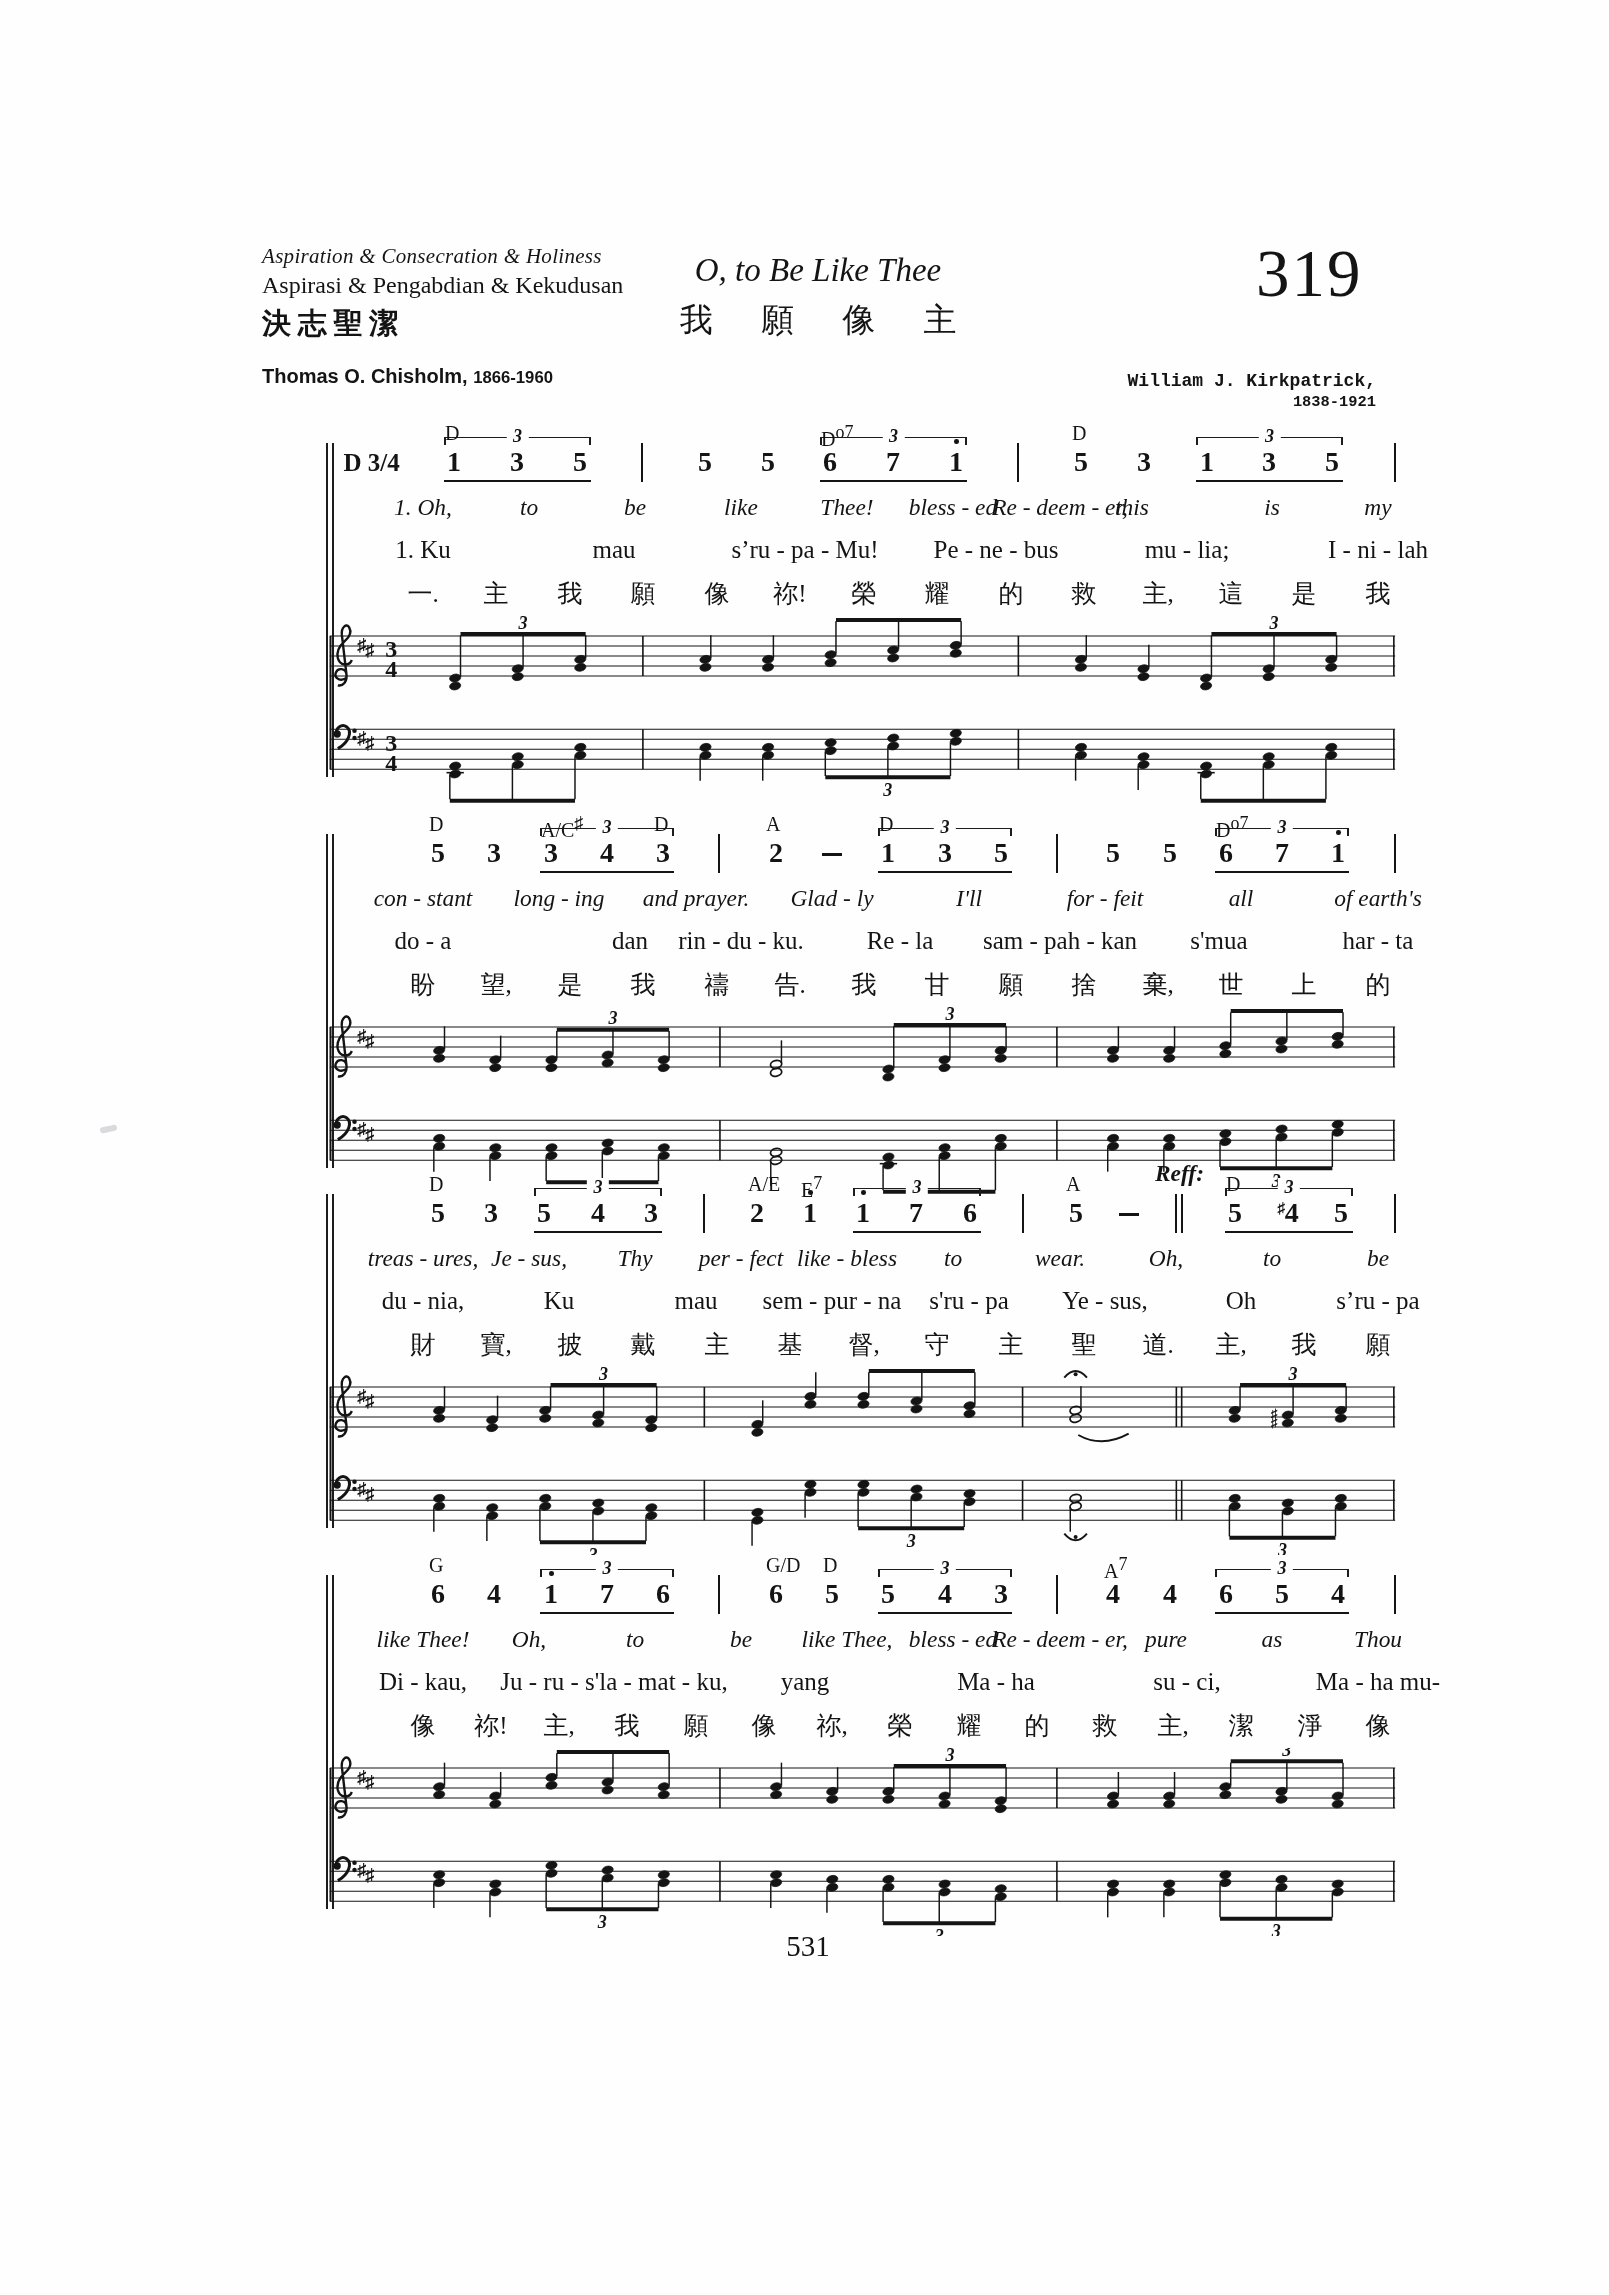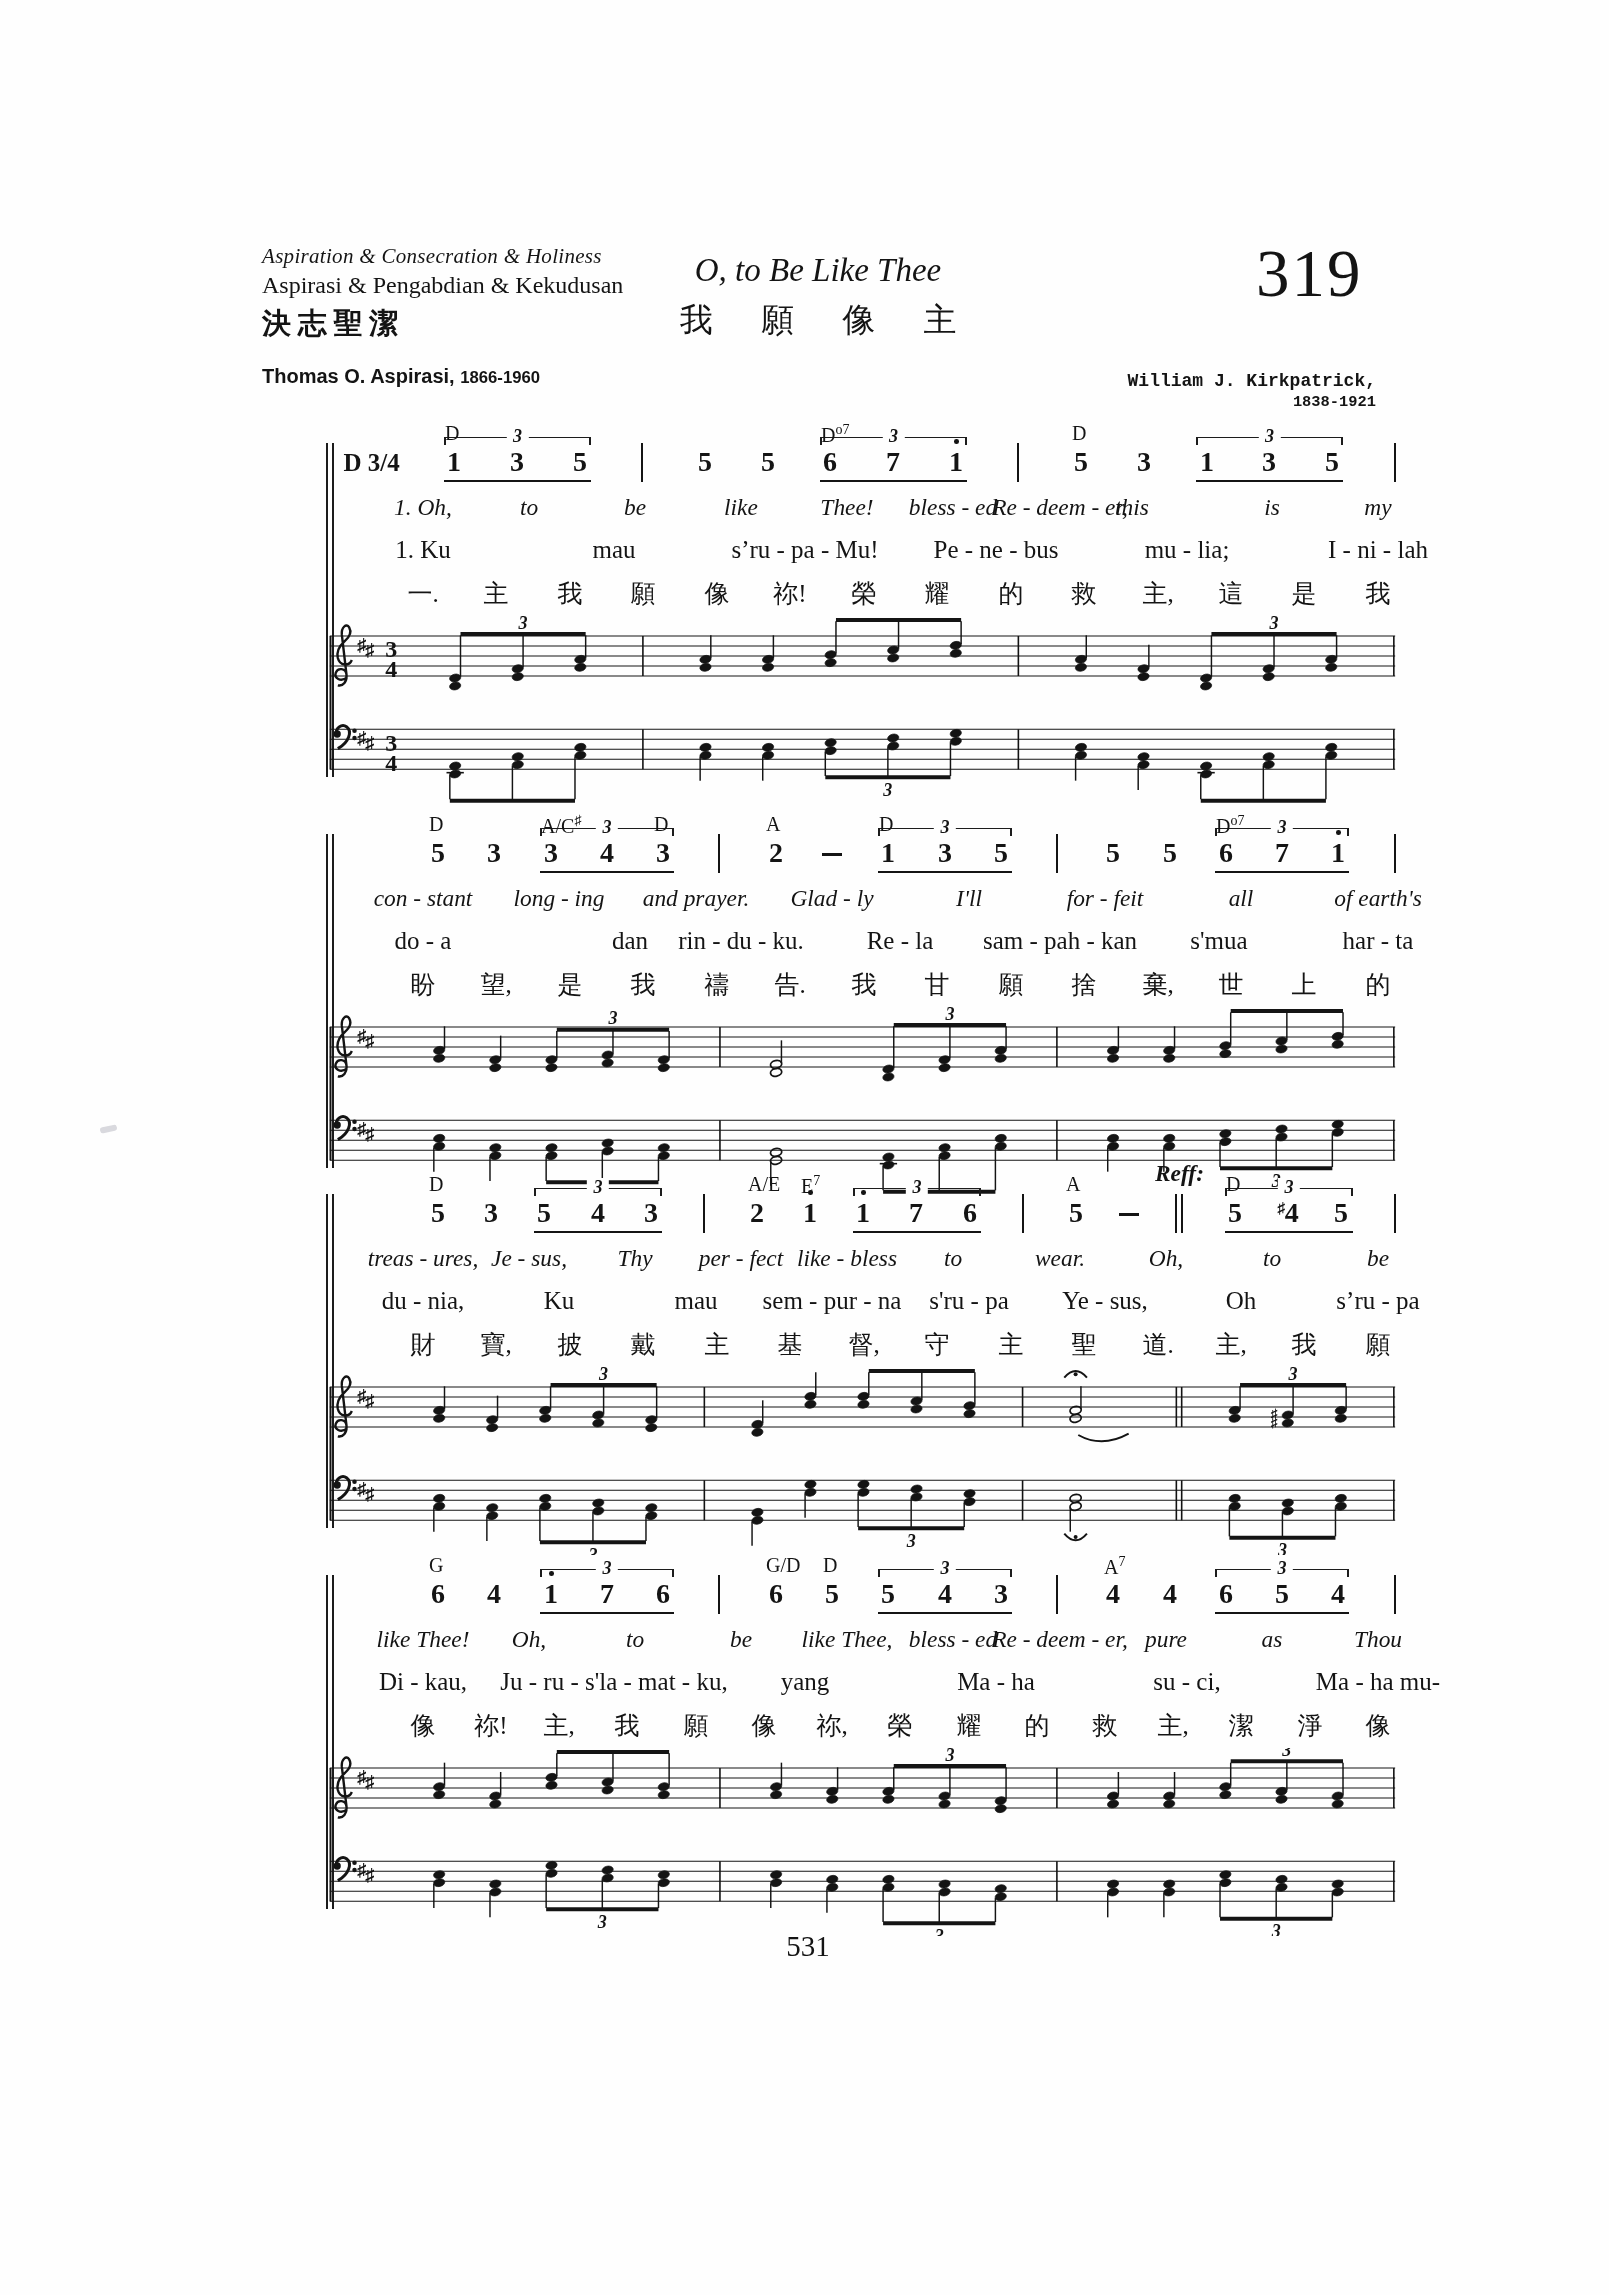--- a/index.html
+++ b/index.html
@@ -23,21 +23,21 @@
   .composer .dates{font-size:15.4px;font-weight:600;}
   .pageno{position:absolute;left:748px;top:1930px;width:120px;text-align:center;font-size:29px;}
   .artifact{position:absolute;left:100px;top:1126px;width:17.4px;height:6px;background:#b9b9c2;
             opacity:.55;border-radius:2.7px;transform:rotate(-12deg);}
   
   .system{position:absolute;left:326px;width:1077px;height:384px;}
   .sysline{position:absolute;left:0;top:29px;height:334px;width:4px;
            border-left:2px solid #1c1c1c;border-right:2px solid #1c1c1c;}
   .keytime{position:absolute;left:17.4px;top:35px;font-weight:bold;font-size:25px;white-space:nowrap;}
   .chord{position:absolute;top:8px;font-size:20px;white-space:nowrap;}
-  .chord sup{font-size:14px;}
+  .chord sup{font-size:18px;}
   .reff{position:absolute;top:-5.3px;font-weight:bold;font-style:italic;font-size:23.4px;}
   .tbracket{position:absolute;top:23px;height:6.7px;border-top:1.7px solid #1c1c1c;}
   .tick{position:absolute;top:0;width:1.7px;height:6.7px;background:#1c1c1c;}
   .t3{position:absolute;top:-11.4px;left:50%;transform:translateX(-50%);background:#fefefe;
       padding:0 6.7px;font-style:italic;font-weight:bold;font-size:18px;line-height:1;}
   .num{position:absolute;top:31px;transform:translateX(-50%);font-weight:bold;font-size:28px;
        line-height:1.2;}
   .num .dot{position:absolute;left:50%;top:-6px;width:4.7px;height:4.7px;margin-left:-2px;
             border-radius:50%;background:#141414;}
   .num .acc{font-size:15.4px;vertical-align:9.4px;font-weight:bold;}
@@ -54,21 +54,21 @@
 </head>
 <body>
 
 <div class="page">
   <div class="hdr-left">
     <div class="cat-en">Aspiration &amp; Consecration &amp; Holiness</div>
     <div class="cat-id">Aspirasi &amp; Pengabdian &amp; Kekudusan</div>
     <div class="cat-zh">決志聖潔</div>
   </div>
   <div class="author">
-    <span>Thomas O. Aspirasi,</span>
+    <span>Thomas O. Chisholm,</span>
     <span class="dates">1866-1960</span>
   </div>
   <div class="title-blk">
     <div class="title-en">O, to Be Like Thee</div>
     <div class="title-zh">我 願 像 主</div>
   </div>
   <div class="hymn-no">319</div>
   <div class="composer">
     <span>William J. Kirkpatrick,</span>
     <span class="dates">1838-1921</span>

